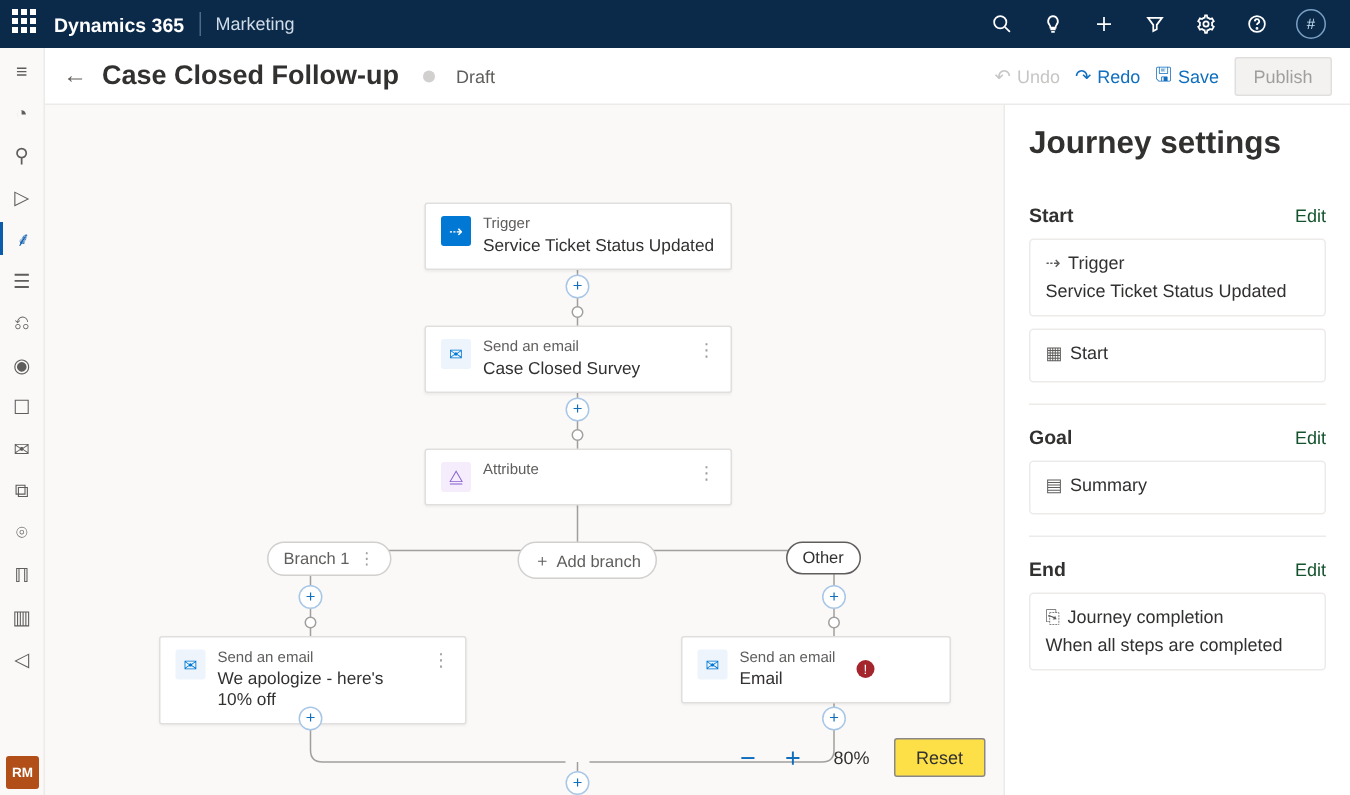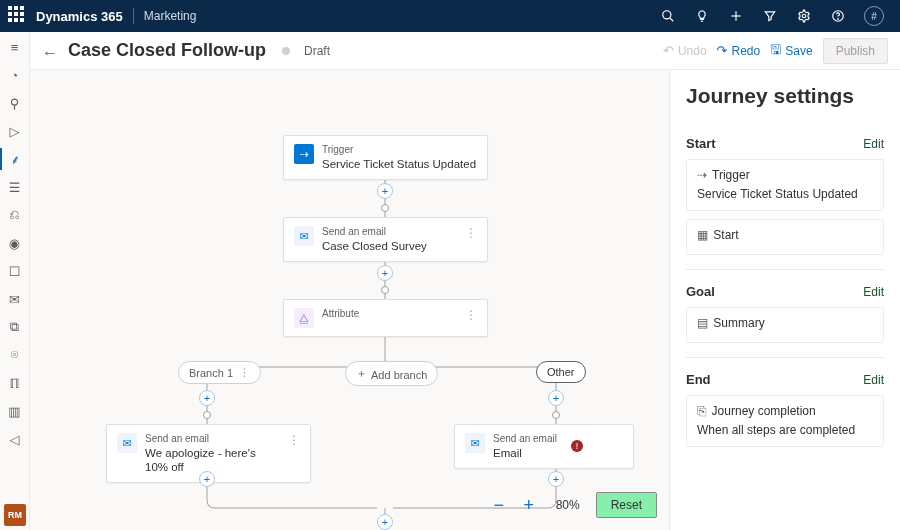--- a/index.html
+++ b/index.html
@@ -52,21 +52,21 @@
   .plus-node { position:absolute; width:16px; height:16px; border:1px solid #a8c7e6; border-radius:50%; background:#fff; color:#106ebe; font-size:11px; display:flex; align-items:center; justify-content:center; cursor:pointer;}
   .term-node { position:absolute; width:8px; height:8px; border:1px solid #a19f9d; border-radius:50%; background:#fff;}
 
   .pill { position:absolute; background:#fff; border:1px solid #d2d0ce; border-radius:14px; padding:4px 10px; font-size:11px; color:#605e5c; display:flex; align-items:flex-end; gap:4px; cursor:pointer;}
   .pill.other { border-color:#605e5c; color:#323130;}
   .pill .dots2 { color:#a19f9d; margin-left:2px;}
 
   .zoomctl { position:absolute; bottom:12px; right:12px; display:flex; align-items:center; gap:8px;}
   .zoomctl .zbtn { width:22px; height:22px; display:flex; align-items:center; justify-content:center; color:#106ebe; font-size:18px; cursor:pointer;}
   .zoomctl .pct { font-size:12px; color:#323130; width:40px; text-align:center;}
-  .zoomctl .reset { padding:5px 14px; border:1px solid #8a8886; background:#86efac; font-size:12px; border-radius:2px; cursor:pointer;}
+  .zoomctl .reset { padding:5px 14px; border:1px solid #8a8886; background:#fde047; font-size:12px; border-radius:2px; cursor:pointer;}
 
   .panel { width:230px; background:#fff; padding:14px 16px; font-size:13px; overflow:auto;}
   .panel h2 { font-size:21px; font-weight:600; margin-bottom:28px;}
   .sect-hd { display:flex; align-items:center; justify-content:space-between; margin-top:6px; margin-bottom:8px;}
   .sect-hd .st { font-size:13px; font-weight:600; color:#323130;}
   .edit-link { font-size:12px; color:#14532d; cursor:pointer;}
   .card { border:1px solid #edebe9; border-radius:3px; padding:8px 10px; margin-bottom:8px;}
   .card .ctitle { font-size:12px; color:#323130; display:flex; align-items:center; gap:5px; margin-bottom:4px;}
   .card .cicon { color:#605e5c; font-size:12px;}
   .card .cbody { font-size:12px; color:#605e5c; line-height:1.35;}
@@ -223,21 +223,21 @@
         </div>
 
         <div class="pill" style="left:148px; top:291px;">
           <span>Branch 1</span>
           <span class="dots2">⋮</span>
         </div>
         <div class="pill" style="left:315px; top:291px;">
           <span>＋</span>
           <span>Add branch</span>
         </div>
-        <div class="pill other" style="left:506px; top:291px;">
+        <div class="pill other" style="left:494px; top:291px;">
           <span>Other</span>
         </div>
 
         <div class="plus-node" style="left:169px; top:320px;">+</div>
         <div class="term-node" style="left:173px; top:341px;"></div>
         <div class="plus-node" style="left:518px; top:320px;">+</div>
         <div class="term-node" style="left:522px; top:341px;"></div>
 
         <div class="tile" style="left:76px; top:354px; width:205px;">
           <div class="badge email">✉</div>

